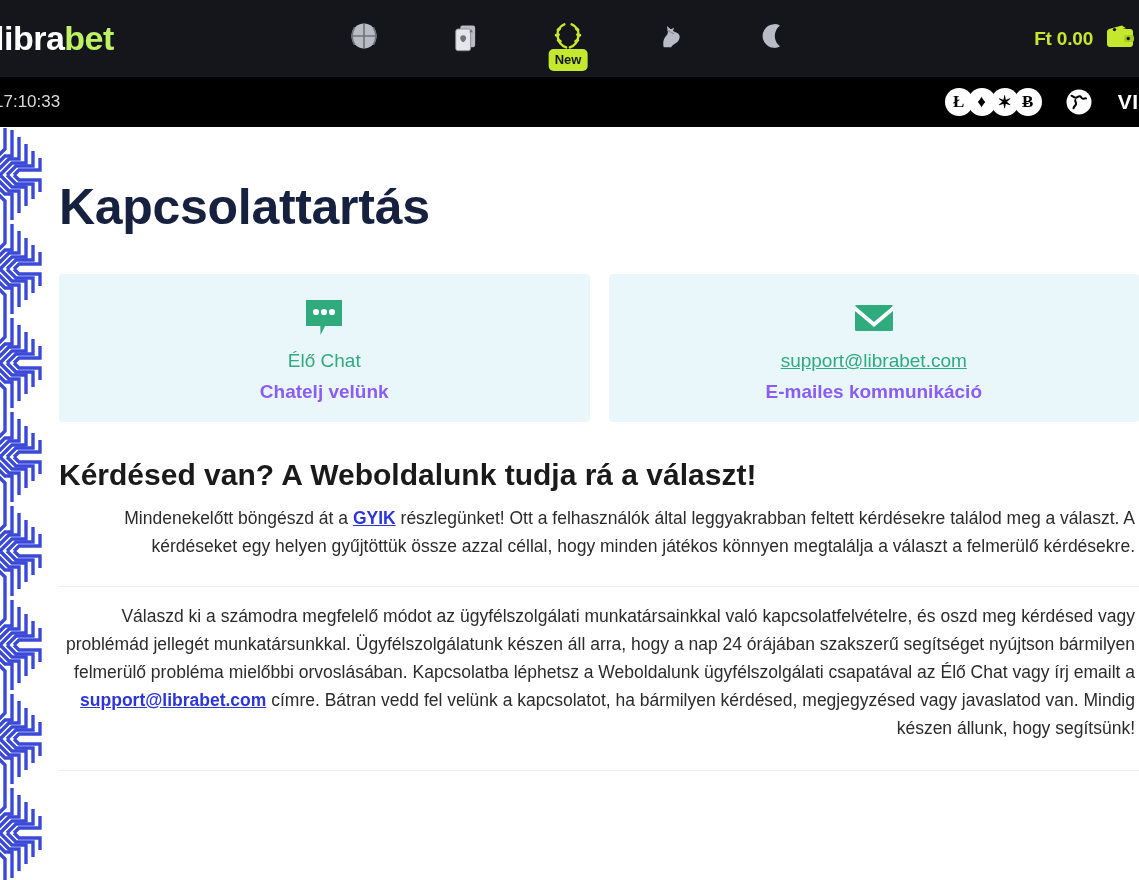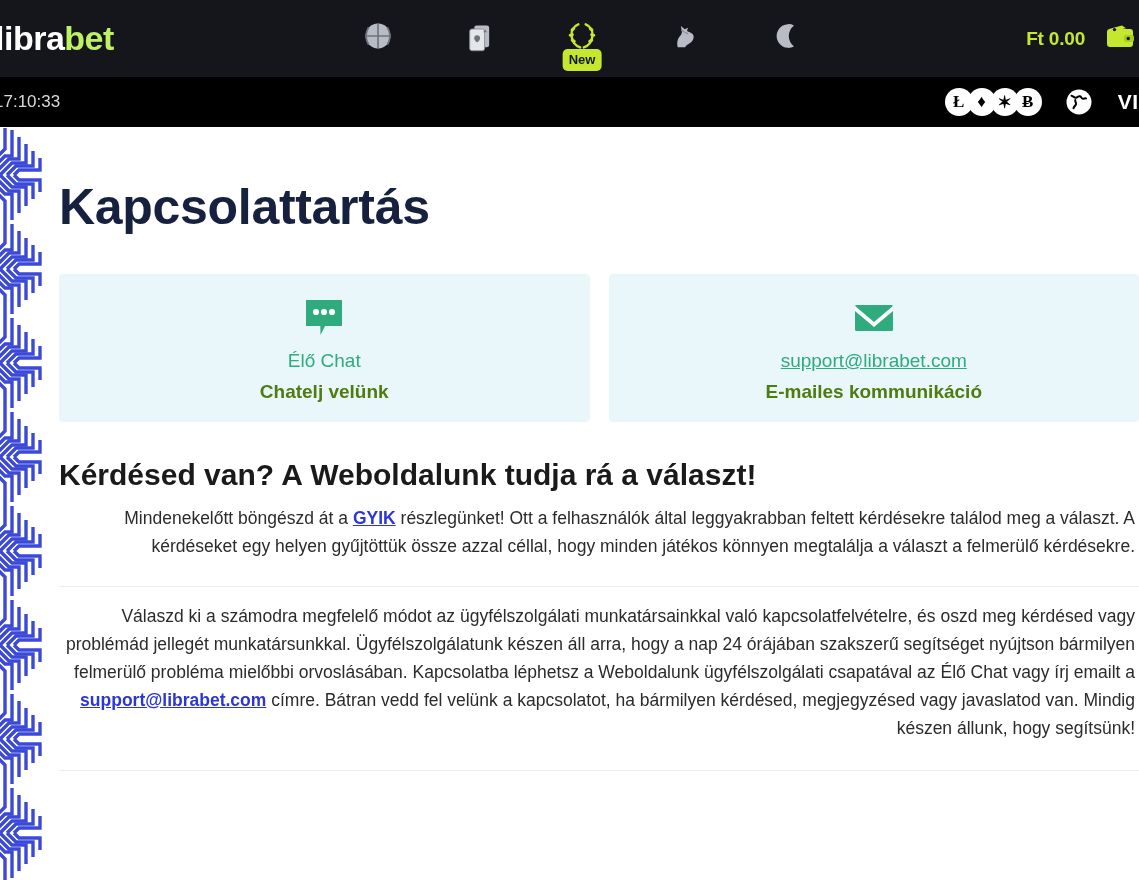--- a/index.html
+++ b/index.html
@@ -28,21 +28,21 @@
     font-weight: bold;
     letter-spacing: -0.5px;
     line-height: 40px;
     white-space: nowrap;
   }
   .logo .l-libra { color: #ffffff; }
   .logo .l-bet { color: #bef264; }
 
   .nav-icons {
     position: absolute;
-    left: 360px; top: 0;
+    left: 346px; top: 0;
     height: 77px;
     display: flex;
     align-items: center;
     gap: 66px;
   }
   .nav-item {
     position: relative;
     width: 36px; height: 48px;
     display: flex;
     flex-direction: column;
@@ -62,21 +62,21 @@
     font-weight: bold;
     line-height: 1;
     padding: 4px 6px 5px 6px;
     border-radius: 5px;
     white-space: nowrap;
   }
 
   .balance {
     position: absolute;
     right: 4px; top: 0; height: 77px;
-    display: flex; align-items: center; gap: 20px;
+    display: flex; align-items: center; gap: 12px;
   }
   .balance-amount {
     color: #c5e82e;
     font-size: 19px;
     font-weight: bold;
     letter-spacing: -0.2px;
     white-space: nowrap;
   }
 
   
@@ -172,21 +172,21 @@
   .card-link {
     margin-top: 9px;
     color: #2fab7d;
     font-size: 19px;
     line-height: 24px;
     text-decoration: none;
   }
   .card-link.underlined { text-decoration: underline; }
   .card-sub {
     margin-top: 7px;
-    color: #4d7c0f;
+    color: #8b5cf6;
     font-size: 19px;
     font-weight: bold;
     line-height: 24px;
   }
 
   .section-h {
     margin: 0;
     font-size: 30px;
     font-weight: bold;
     color: #1a1a1a;

